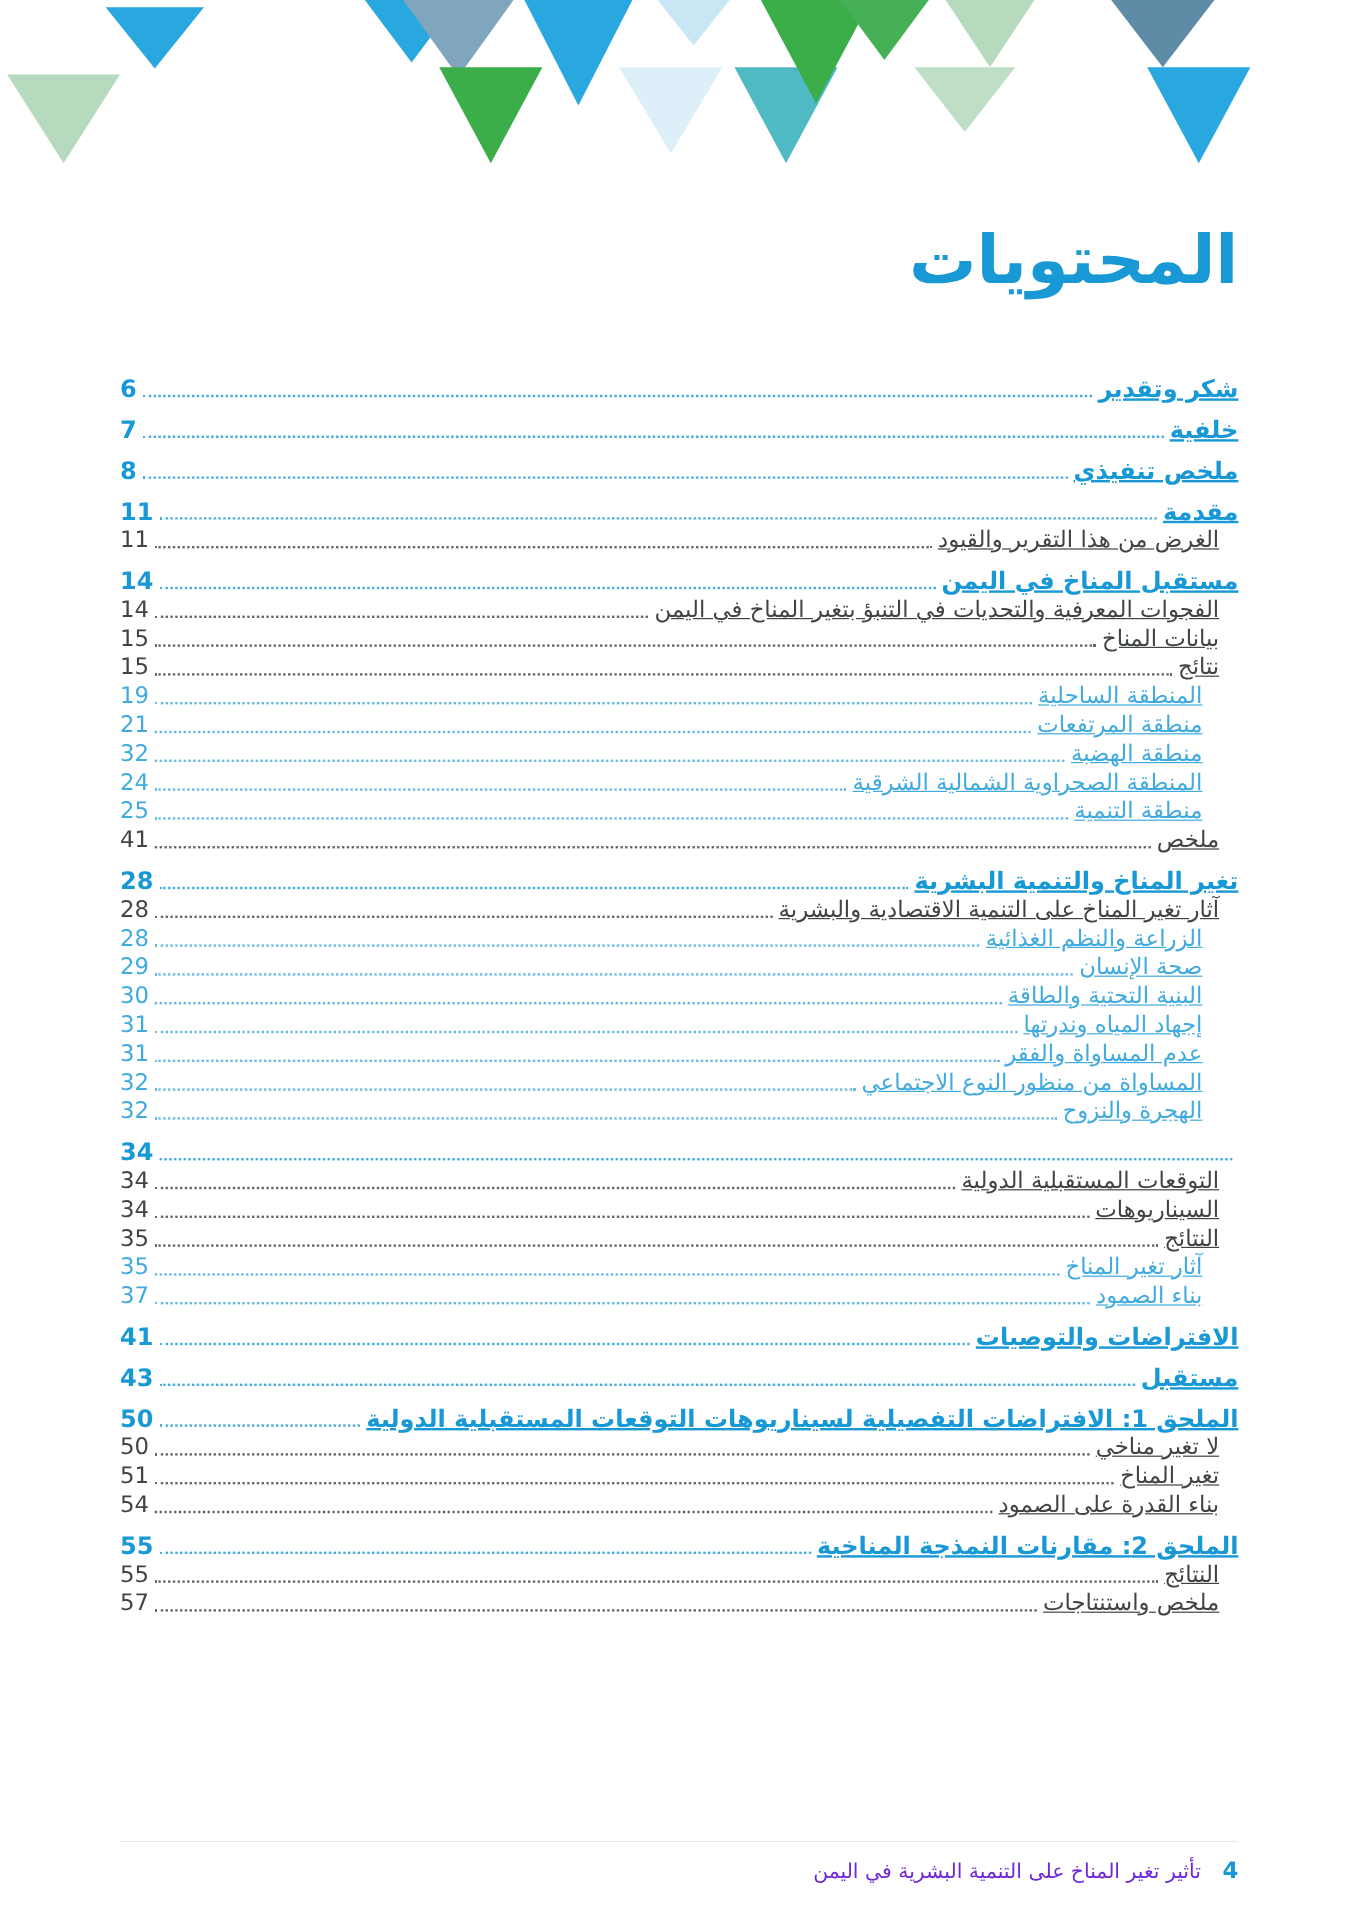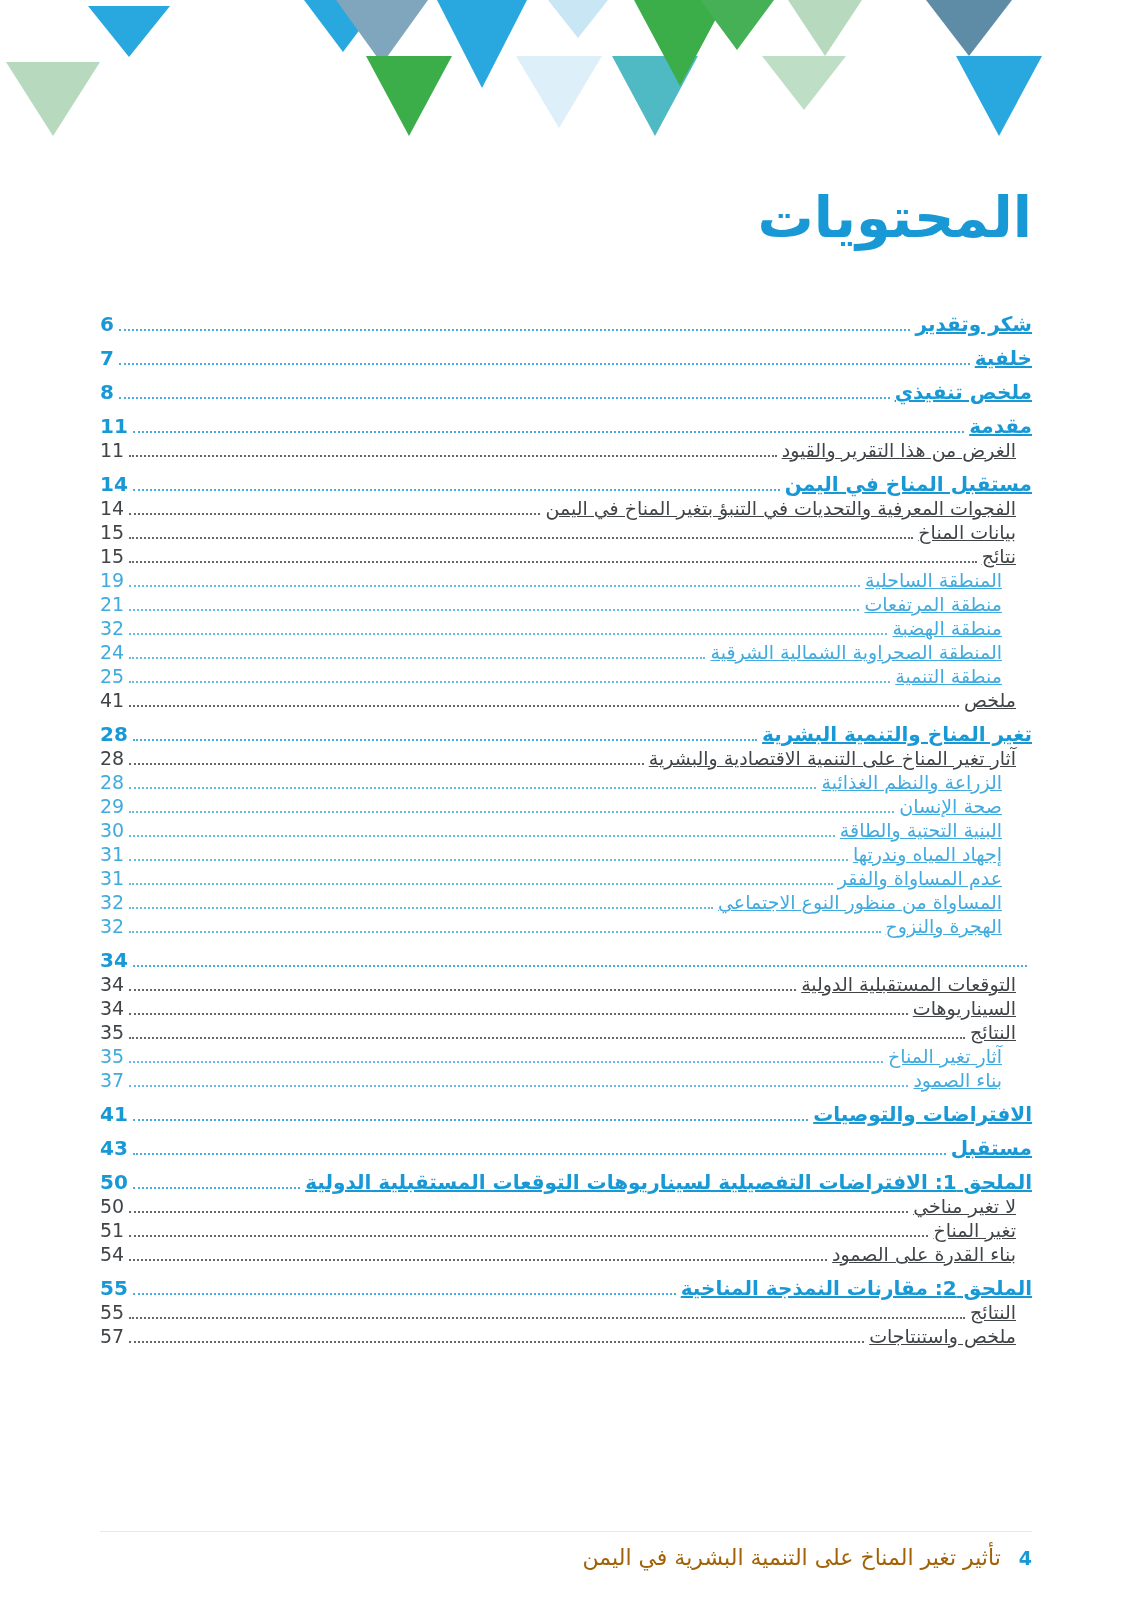--- a/index.html
+++ b/index.html
@@ -24,21 +24,21 @@
   .toc-row .page-num { white-space:nowrap; }
   .level-1 { color:#1899D6; font-weight:bold; font-size:20px; margin-top:10px; }
   .level-2 { color:#414447; font-size:19px; padding-right:16px; }
   .level-3 { color:#41AADE; font-size:19px; padding-right:30px; }
   .footer {
     position:absolute; bottom:30px; right:100px; left:100px;
     border-top:1px solid #E6EAED; padding-top:13px;
     display:flex; align-items:baseline; gap:18px;
   }
   .footer-num { color:#1899D6; font-weight:bold; font-size:19px; }
-  .footer-title { color:#a16207; font-size:22px; }
+  .footer-title { color:#6d28d9; font-size:17px; }
 </style>
 </head>
 <body>
 
 <div class="page">
 
   <svg class="decor" id="decor-svg" viewBox="0 0 1132 160" preserveAspectRatio="none">
       <polygon points="6,62 100,62 53,136" fill="#B7DABE"></polygon>
       <polygon points="88,6 170,6 129,57" fill="#29A8E0"></polygon>
       <polygon points="304,0 382,0 343,52" fill="#29A8E0"></polygon>

